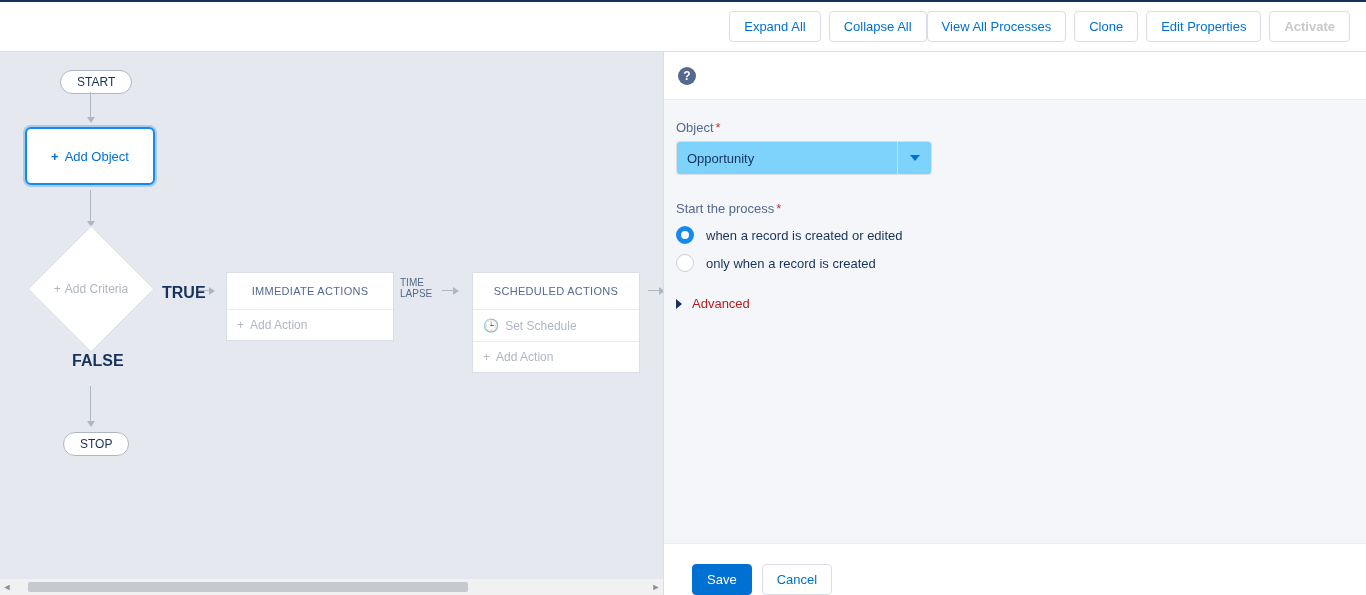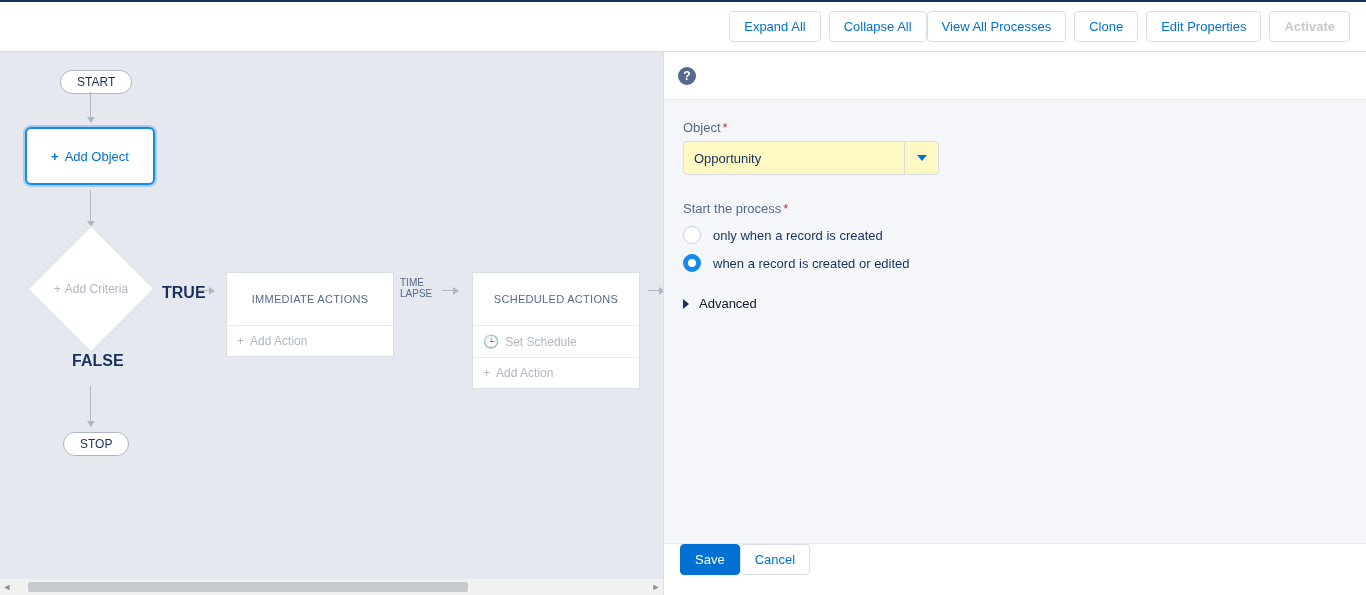--- a/index.html
+++ b/index.html
@@ -67,21 +67,21 @@
   .flow-label { position: absolute; font-size: 16px; color: #16325c; font-weight: bold; }
   .true-lbl  { left: 162px; top: 232px; }
   .false-lbl { left: 72px; top: 300px; }
   .timelapse-lbl { left: 400px; top: 225px; font-size: 10px; font-weight: normal; line-height: 11px; color: #54698d; }
 
   .action-group {
     position: absolute; width: 168px;
     border: 1px solid #d8dde6; background: #fff;
   }
   .action-group .hdr {
-    padding: 20px 10px; font-size: 11px; color: #54698d; text-align: center;
+    padding: 12px 10px; font-size: 11px; color: #54698d; text-align: center;
     letter-spacing: 0.3px;
   }
   .action-group .row {
     border-top: 1px solid #e9edf2; padding: 8px 10px;
     font-size: 12px; color: #b0b7c3; display: flex; align-items: center;
     cursor: pointer;
   }
   .action-group .row .plus, .action-group .row .clock { margin-right: 6px; color: #b0b7c3; }
   .action-group .row .clock { font-size: 13px; }
 
@@ -125,55 +125,55 @@
     height: 48px; border-bottom: 1px solid #e9edf2;
     display: flex; align-items: center; justify-content: space-between;
     padding: 0 16px 0 14px;
   }
   .panel-hdr h2 { font-size: 17px; font-weight: 400; color: #16325c; }
   .panel-hdr .help {
     width: 18px; height: 18px; border-radius: 50%; background: #54698d;
     color: #fff; display: flex; align-items: center; justify-content: center;
     font-size: 12px; font-weight: bold;
   }
-  .panel-body { flex: 1; background: #f4f6f9; padding: 20px 19px; overflow: auto; }
+  .panel-body { flex: 1; background: #f4f6f9; padding: 20px 12px; overflow: auto; }
 
   .form-label { font-size: 13px; color: #54698d; margin-bottom: 6px; display: block; }
   .req { color: #c23934; margin-left: 2px; }
 
   .select {
     display: flex; width: 256px; border: 1px solid #d8dde6; border-radius: 4px;
-    background: #fef9c3; height: 34px; align-items: stretch; cursor: pointer;
+    background: #7dd3fc; height: 34px; align-items: stretch; cursor: pointer;
   }
   .select .val { flex: 1; padding: 0 10px; display: flex; align-items: center; color: #16325c; }
   .select .drop {
     width: 34px; border-left: 1px solid #d8dde6;
     display: flex; align-items: center; justify-content: center;
   }
   .tri-down {
     width: 0; height: 0; border-left: 5px solid transparent; border-right: 5px solid transparent;
     border-top: 6px solid #0070d2;
   }
 
   .radio-row { display: flex; align-items: center; margin-top: 10px; color: #16325c; }
   .radio {
     width: 18px; height: 18px; border-radius: 50%;
     border: 1px solid #c9cfd9; background: #fff; margin-right: 12px; position: relative;
   }
   .radio.checked { border: 5px solid #1589ee; background: #fff; }
 
-  .adv-row { margin-top: 24px; display: flex; align-items: center; color: #0f172a; cursor: pointer; }
+  .adv-row { margin-top: 24px; display: flex; align-items: center; color: #b91c1c; cursor: pointer; }
   .chev-right {
     width: 0; height: 0; border-top: 5px solid transparent; border-bottom: 5px solid transparent;
     border-left: 6px solid #16325c; margin-right: 10px;
   }
 
   .panel-footer {
     height: 52px; border-top: 1px solid #e9edf2; background: #fff;
-    display: flex; align-items: flex-start; padding: 0 16px; 
+    display: flex; align-items: flex-end; padding: 0 28px; gap: 10px;
   }
 </style>
 </head>
 <body>
 
 <div class="toolbar">
   <div class="left">
     <button class="btn">Expand All</button>
     <button class="btn">Collapse All</button>
   </div>
@@ -264,26 +264,26 @@
         <div class="drop">
             <div class="tri-down"></div>
           </div>
       </div>
 
       <label class="form-label" style="margin-top:26px;">
         <span>Start the process</span><span class="req">*</span>
       </label>
 
       <div class="radio-row">
+        <span class="radio checked"></span>
+        <span>when a record is created or edited</span>
+      </div>
+      <div class="radio-row">
         <span class="radio"></span>
         <span>only when a record is created</span>
-      </div>
-      <div class="radio-row">
-        <span class="radio checked"></span>
-        <span>when a record is created or edited</span>
       </div>
 
       <div class="adv-row">
         <span class="chev-right"></span>
         <span>Advanced</span>
       </div>
     </div>
 
     <div class="panel-footer">
       <button class="btn primary">Save</button>

